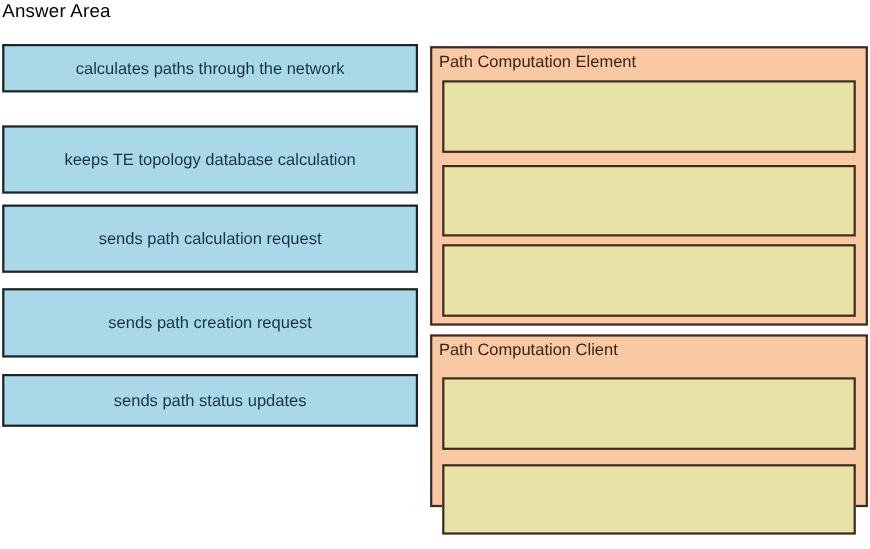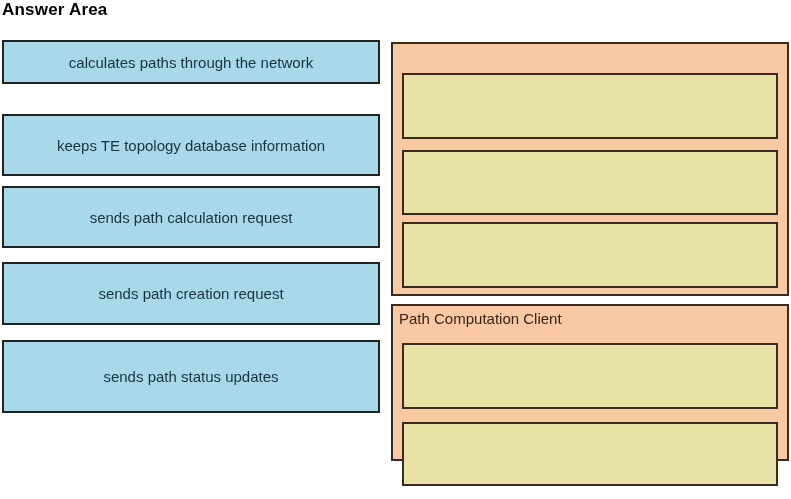--- a/index.html
+++ b/index.html
@@ -22,21 +22,21 @@
     width: 791px;
     height: 499px;
     background: var(--page-bg);
     overflow: hidden;
   }
   .page-title {
     position: absolute;
     left: 2px;
     top: 0px;
     font-size: 17px;
-    font-weight: bold;
+    font-weight: normal;
     color: var(--title-text);
     letter-spacing: 0.2px;
   }
   .drag-option {
     position: absolute;
     left: 2px;
     width: 378px;
     background: var(--option-bg);
     border: 2px solid var(--option-border);
     display: flex;
@@ -47,21 +47,21 @@
   .drag-option .option-label {
     font-size: 15px;
     color: var(--option-text);
     text-align: center;
     padding: 0 6px;
   }
   .opt-1 { top: 40px;  height: 44px; }
   .opt-2 { top: 114px; height: 62px; }
   .opt-3 { top: 186px; height: 62px; }
   .opt-4 { top: 262px; height: 63px; }
-  .opt-5 { top: 340px; height: 73px; }
+  .opt-5 { top: 340px; height: 48px; }
   .drop-group {
     position: absolute;
     left: 391px;
     width: 398px;
     background: var(--container-bg);
     border: 2px solid var(--container-border);
   }
   .group-pce { top: 42px;  height: 254px; }
   .group-pcc { top: 304px; height: 157px; }
   .drop-group-title {
@@ -89,36 +89,37 @@
 
 <div class="page">
 
   <div class="page-title">Answer Area</div>
 
   <div class="drag-option opt-1">
     <span class="option-label">calculates paths through the network</span>
   </div>
 
   <div class="drag-option opt-2">
-    <span class="option-label">keeps TE topology database information</span>
+    <span class="option-label">keeps TE topology database calculation</span>
   </div>
 
   <div class="drag-option opt-3">
     <span class="option-label">sends path calculation request</span>
   </div>
 
   <div class="drag-option opt-4">
     <span class="option-label">sends path creation request</span>
   </div>
 
   <div class="drag-option opt-5">
     <span class="option-label">sends path status updates</span>
   </div>
 
   <div class="drop-group group-pce">
+    <div class="drop-group-title">Path Computation Element</div>
     <div class="drop-slot slot-1"></div>
     <div class="drop-slot slot-2"></div>
     <div class="drop-slot slot-3"></div>
   </div>
 
   <div class="drop-group group-pcc">
     <div class="drop-group-title">Path Computation Client</div>
     <div class="drop-slot slot-1"></div>
     <div class="drop-slot slot-2"></div>
   </div>

